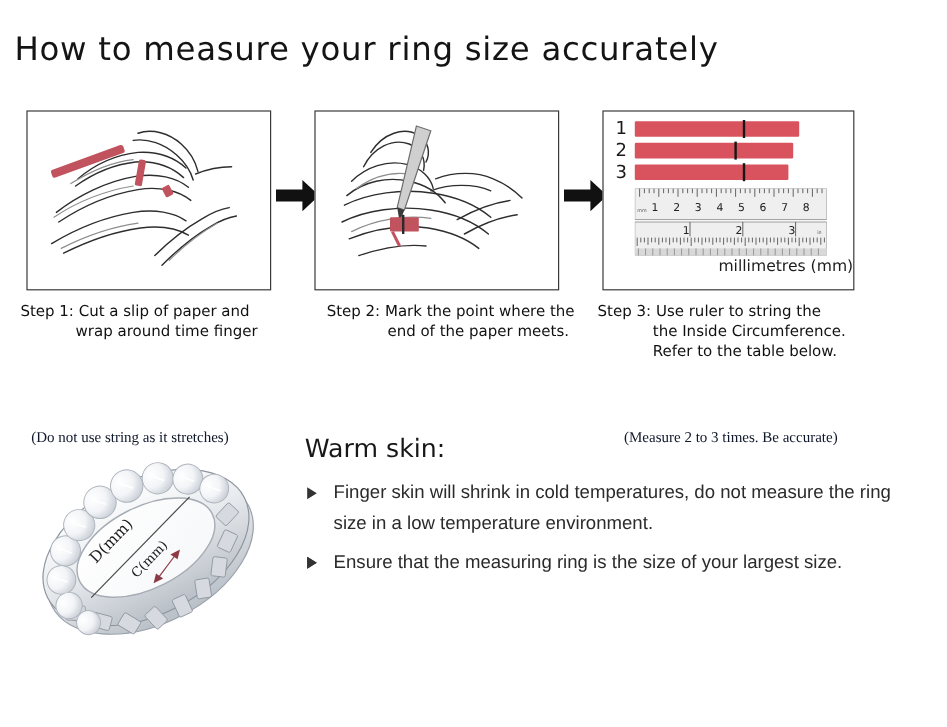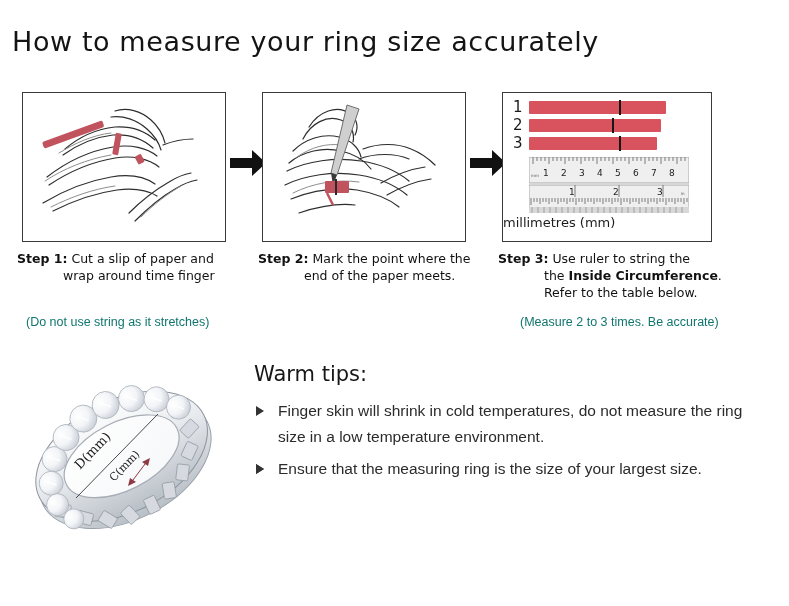--- a/index.html
+++ b/index.html
@@ -98,49 +98,50 @@
     position: absolute;
     left: 26px;
     top: 64px;
     width: 160px;
     height: 56px;
   }
   .ruler svg { display: block; }
 
   .mm-label {
     position: absolute;
-    left: 0;
+    left: 14px;
     right: 0;
     top: 122px;
-    text-align: left;
+    text-align: right;
     font-size: 13px;
     color: #1c1c1c;
     font-family: "DejaVu Sans", sans-serif;
   }
 
   
   .caption {
     position: absolute;
     font-family: "DejaVu Sans", sans-serif;
     font-size: 12.5px;
     line-height: 17px;
     color: #111111;
   }
   .cap-1 { left: 17px; top: 250px; width: 235px; }
-  .cap-2 { left: 258px; top: 250px; width: 235px; }
+  .cap-2 { left: 258px; top: 250px; width: 235px; text-align: center; }
   .cap-3 { left: 498px; top: 250px; width: 250px; }
-  .caption .lead { font-weight: bold; }
+  .caption .lead { font-weight: normal; }
   .caption .ind { display: block; padding-left: 46px; }
-  .caption b { font-weight: bold; }
+  .caption b { font-weight: normal; }
 
   .note {
     position: absolute;
-    font-family: Liberation Sans, sans-serif;
+    font-family: Liberation Serif, serif;
     font-size: 12.5px;
-    color: #0f766e;
+    color: #0f172a;
+    margin-top: 42px;
   }
   .note-1 { left: 26px; top: 315px; }
   .note-3 { left: 520px; top: 315px; }
 
   
   .ring-figure {
     position: absolute;
     left: 18px;
     top: 352px;
     width: 210px;
@@ -436,21 +437,21 @@
     <g>
       <path d="M112 132 L130 108" stroke="#8d3a44" stroke-width="1"></path>
       <path d="M110 134 l2 -8 l6 4 z" fill="#8d3a44"></path>
       <path d="M132 106 l-2 8 l-6 -4 z" fill="#8d3a44"></path>
       <text x="96" y="130" fill="#1a1a1a" font-family="DejaVu Serif, serif" font-size="11" transform="rotate(-46 96 130)">C(mm)</text>
     </g>
   </svg>
 </div>
 
 <div class="tips">
-  <div class="tips-title">Warm tips:</div>
+  <div class="tips-title">Warm skin:</div>
 
   <div class="tip-item">
     <span class="tip-bullet"></span>
     <span>Finger skin will shrink in cold temperatures, do not measure the ring size in a low temperature environment.</span>
   </div>
 
   <div class="tip-item">
     <span class="tip-bullet"></span>
   </div>
 

